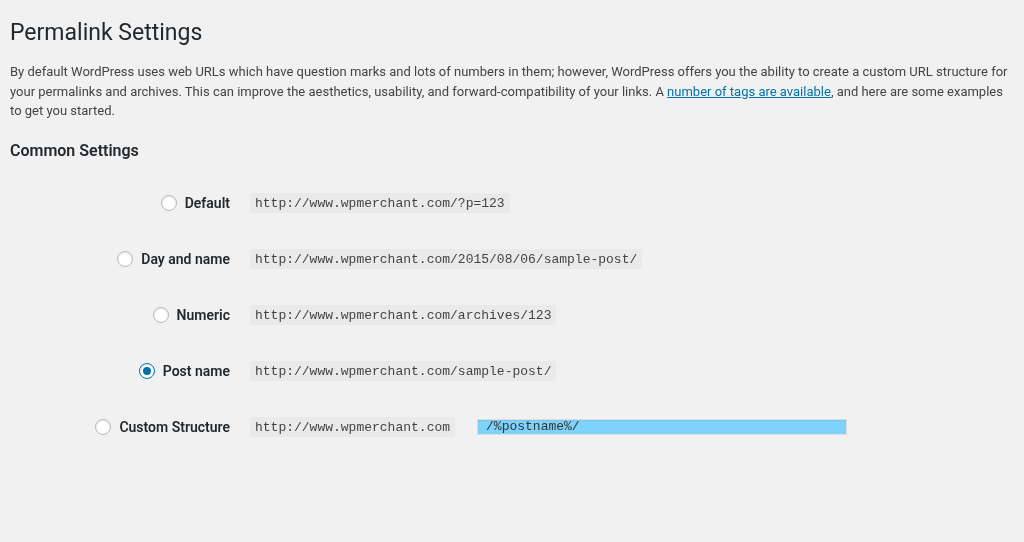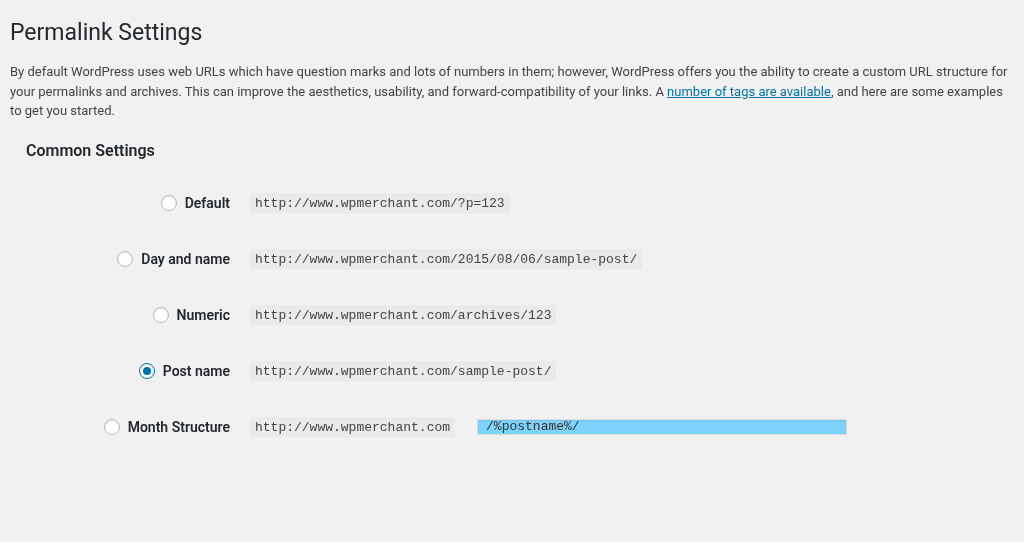--- a/index.html
+++ b/index.html
@@ -31,21 +31,21 @@
       margin: 5px 0 15px 0;
       max-width: 1000px;
     }
     p.description a {
       color: #0073aa;
     }
     h2.section-title {
       font-size: 16px;
       font-weight: 600;
       color: #23282d;
-      margin: 20px 0 15px 16px;
+      margin: 20px 0 15px 0;
     }
     .form-table {
       width: 100%;
       border-collapse: collapse;
     }
     .form-table tr {
       vertical-align: middle;
     }
     .form-table th {
       text-align: left;
@@ -179,21 +179,21 @@
         </label>
       </th>
       <td>
         <code class="url-example">http://www.wpmerchant.com/sample-post/</code>
       </td>
     </tr>
     <tr>
       <th>
         <label class="radio-label">
           <input type="radio" name="selection" style="">
-          <span>Month Structure</span>
+          <span>Custom Structure</span>
         </label>
       </th>
       <td>
         <div class="custom-wrap">
           <code class="custom-prefix">http://www.wpmerchant.com</code>
           <input type="text" class="custom-input" value="/%postname%/" style="">
         </div>
       </td>
     </tr>
   </tbody>

